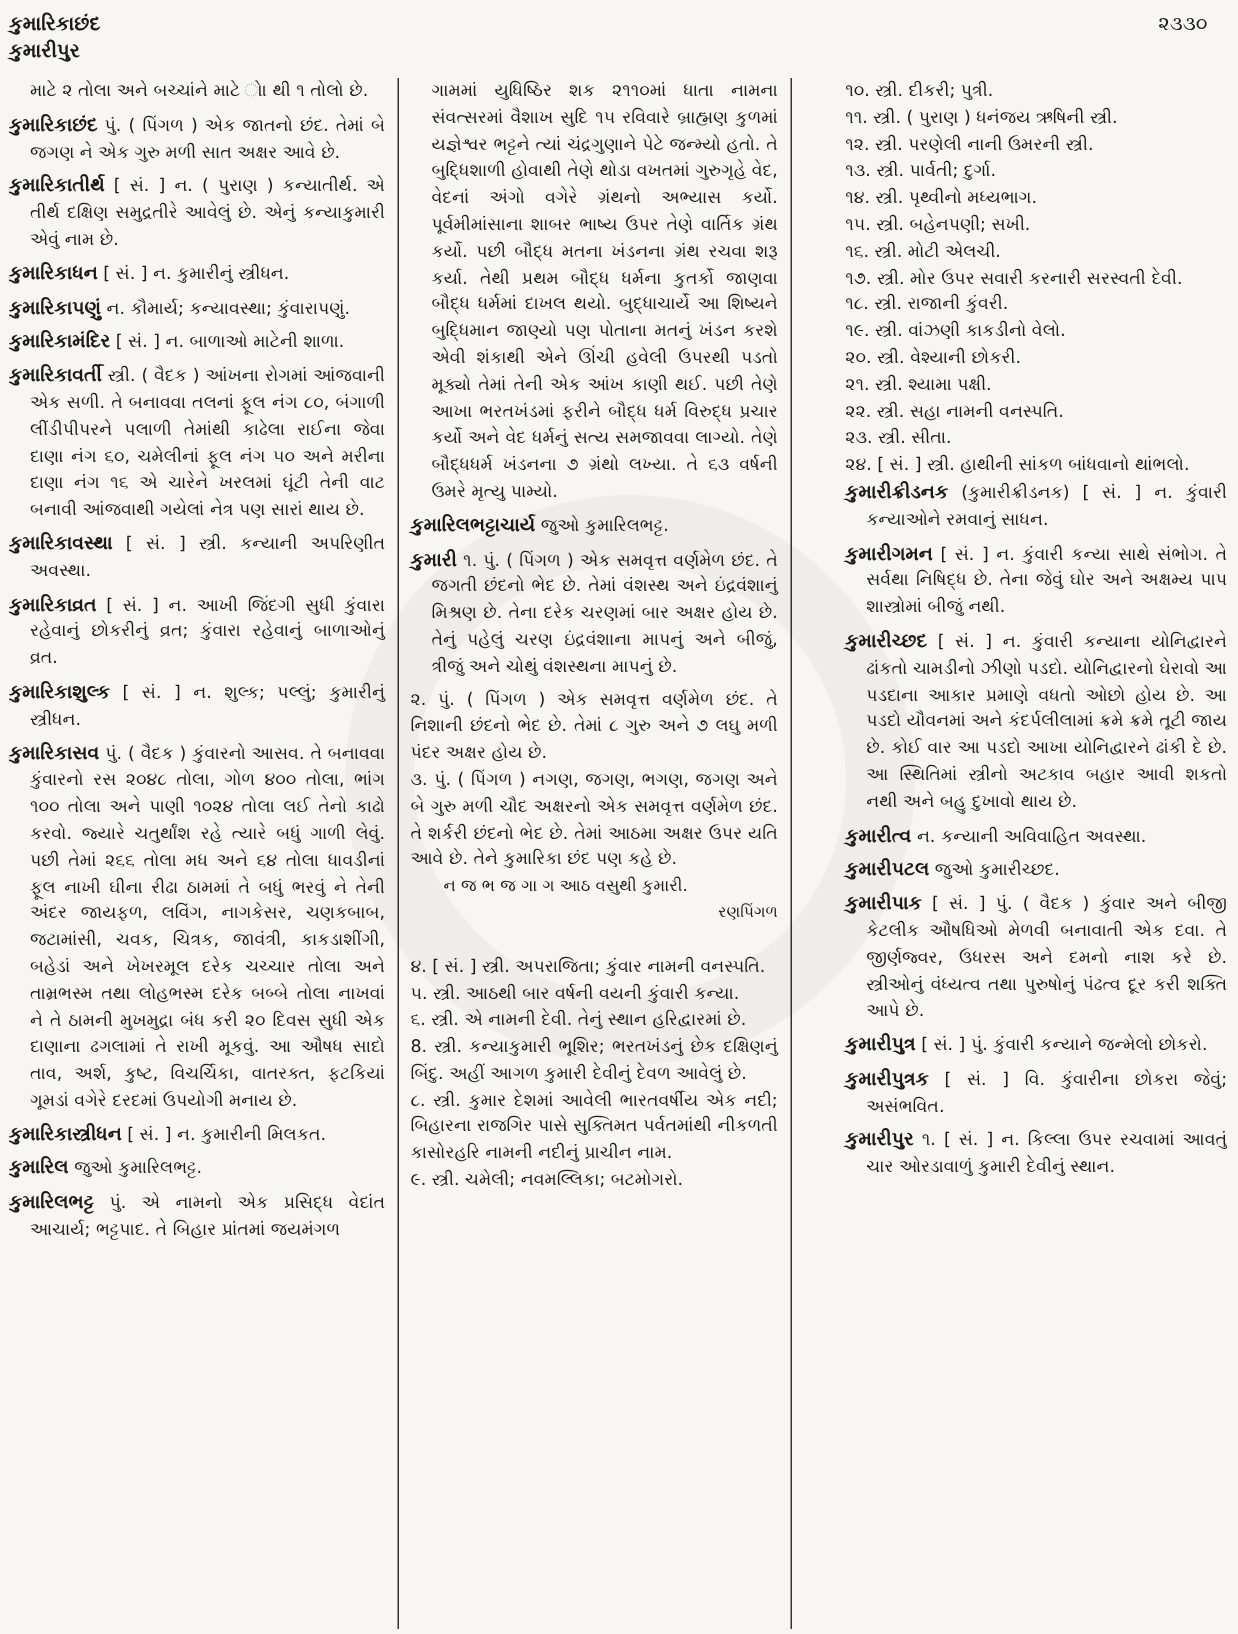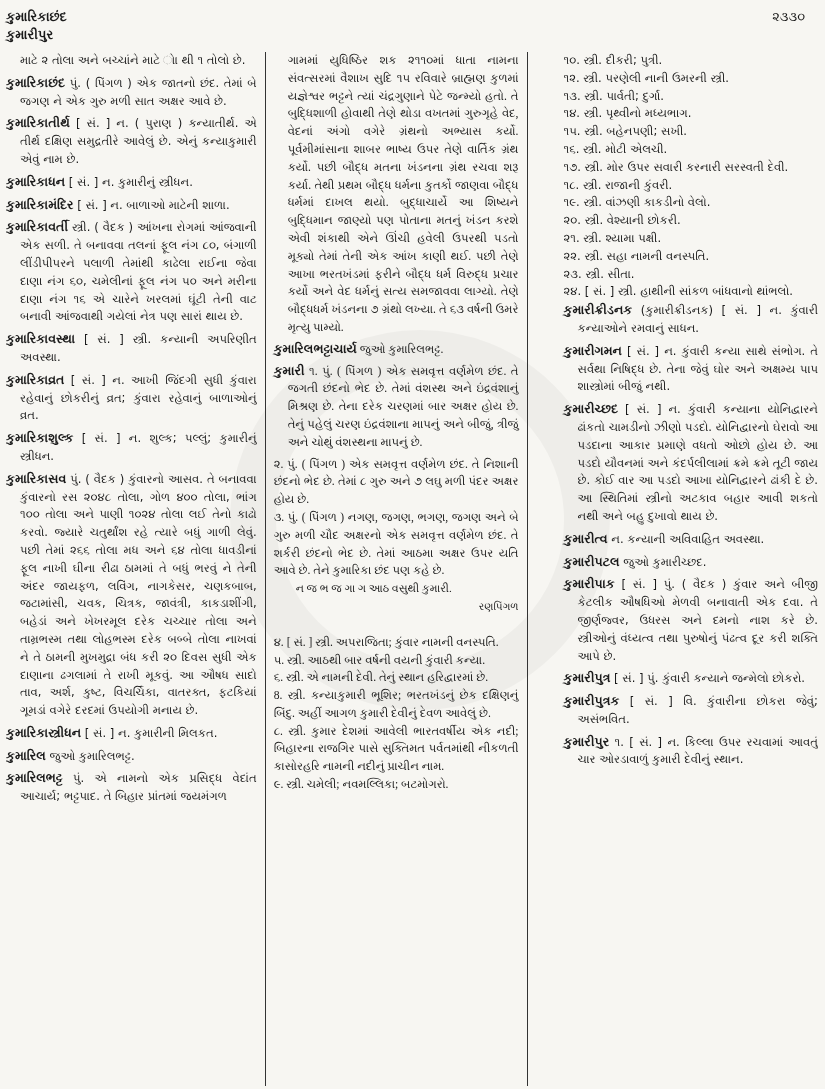--- a/index.html
+++ b/index.html
@@ -36,21 +36,21 @@
     position: absolute; top: 52px; left: 6px; width: 812px; height: 1034px;
     display: flex;
   }
   .col {
     box-sizing: border-box;
     font-size: 11.6px; line-height: 17.8px;
     text-align: justify;
     overflow: hidden;
   }
   .col-1 { width: 268px; padding-right: 8px; }
-  .col-2 { width: 272px; padding: 0 8px; border-left: 1.5px solid #333; border-right: 1.5px solid #333; font-family: Liberation Serif, serif; }
+  .col-2 { width: 272px; padding: 0 8px; border-left: 1.5px solid #333; border-right: 1.5px solid #333; }
   .col-3 { width: 272px; padding-left: 8px; margin-left: 28px; }
   .entry { margin: 0 0 4px 0; padding-left: 14px; text-indent: -14px; }
   .entry.cont { padding-left: 14px; text-indent: 0; }
   .hw { font-weight: bold; font-size: 12.6px; }
   .sense { margin: 0; }
   .quote { padding-left: 22px; margin: 0; font-size: 11px; }
   .quote-src { text-align: right; font-size: 10.5px; margin: 0 0 18px 0; }
 </style>
 </head>
 <body>
@@ -62,20 +62,21 @@
   <div class="guide-bottom">કુમારીપુર</div>
   <div class="page-number">૨૩૩૦</div>
 </div>
 
 <div class="columns">
   <div class="col col-1" id="col1">
       <p class="entry cont">માટે ૨ તોલા અને બચ્ચાંને માટે ોા થી ૧ તોલો છે.</p>
       <p class="entry"><span class="hw">કુમારિકાછંદ</span><span> પું. ( પિંગળ ) એક જાતનો છંદ. તેમાં બે જગણ ને એક ગુરુ મળી સાત અક્ષર આવે છે.</span></p>
       <p class="entry"><span class="hw">કુમારિકાતીર્થ</span><span> [ સં. ] ન. ( પુરાણ ) કન્યાતીર્થ. એ તીર્થ દક્ષિણ સમુદ્રતીરે આવેલું છે. એનું કન્યાકુમારી એવું નામ છે.</span></p>
       <p class="entry"><span class="hw">કુમારિકાધન</span><span> [ સં. ] ન. કુમારીનું સ્ત્રીધન.</span></p>
+      <p class="entry"><span class="hw">કુમારિકાપણું</span><span> ન. કૌમાર્ય; કન્યાવસ્થા; કુંવારાપણું.</span></p>
       <p class="entry"><span class="hw">કુમારિકામંદિર</span><span> [ સં. ] ન. બાળાઓ માટેની શાળા.</span></p>
       <p class="entry"><span class="hw">કુમારિકાવર્તી</span><span> સ્ત્રી. ( વૈદક ) આંખના રોગમાં આંજવાની એક સળી. તે બનાવવા તલનાં ફૂલ નંગ ૮૦, બંગાળી લીંડીપીપરને પલાળી તેમાંથી કાઢેલા રાઈના જેવા દાણા નંગ ૬૦, ચમેલીનાં ફૂલ નંગ ૫૦ અને મરીના દાણા નંગ ૧૬ એ ચારેને ખરલમાં ઘૂંટી તેની વાટ બનાવી આંજવાથી ગયેલાં નેત્ર પણ સારાં થાય છે.</span></p>
       <p class="entry"><span class="hw">કુમારિકાવસ્થા</span><span> [ સં. ] સ્ત્રી. કન્યાની અપરિણીત અવસ્થા.</span></p>
       <p class="entry"><span class="hw">કુમારિકાવ્રત</span><span> [ સં. ] ન. આખી જિંદગી સુધી કુંવારા રહેવાનું છોકરીનું વ્રત; કુંવારા રહેવાનું બાળાઓનું વ્રત.</span></p>
       <p class="entry"><span class="hw">કુમારિકાશુલ્ક</span><span> [ સં. ] ન. શુલ્ક; પલ્લું; કુમારીનું સ્ત્રીધન.</span></p>
       <p class="entry"><span class="hw">કુમારિકાસવ</span><span> પું. ( વૈદક ) કુંવારનો આસવ. તે બનાવવા કુંવારનો રસ ૨૦૪૮ તોલા, ગોળ ૪૦૦ તોલા, ભાંગ ૧૦૦ તોલા અને પાણી ૧૦૨૪ તોલા લઈ તેનો કાઢો કરવો. જ્યારે ચતુર્થાંશ રહે ત્યારે બધું ગાળી લેવું. પછી તેમાં ૨૬૬ તોલા મધ અને ૬૪ તોલા ધાવડીનાં ફૂલ નાખી ઘીના રીઢા ઠામમાં તે બધું ભરવું ને તેની અંદર જાયફળ, લવિંગ, નાગકેસર, ચણકબાબ, જટામાંસી, ચવક, ચિત્રક, જાવંત્રી, કાકડાશીંગી, બહેડાં અને ખેખરમૂલ દરેક ચચ્ચાર તોલા અને તામ્રભસ્મ તથા લોહભસ્મ દરેક બબ્બે તોલા નાખવાં ને તે ઠામની મુખમુદ્રા બંધ કરી ૨૦ દિવસ સુધી એક દાણાના ઢગલામાં તે રાખી મૂકવું. આ ઔષધ સાદો તાવ, અર્શ, કુષ્ટ, વિચર્ચિકા, વાતરક્ત, ફટકિયાં ગૂમડાં વગેરે દરદમાં ઉપયોગી મનાય છે.</span></p>
       <p class="entry"><span class="hw">કુમારિકાસ્ત્રીધન</span><span> [ સં. ] ન. કુમારીની મિલકત.</span></p>
       <p class="entry"><span class="hw">કુમારિલ</span><span> જુઓ કુમારિલભટ્ટ.</span></p>
       <p class="entry"><span class="hw">કુમારિલભટ્ટ</span><span> પું. એ નામનો એક પ્રસિદ્ધ વેદાંત આચાર્ય; ભટ્ટપાદ. તે બિહાર પ્રાંતમાં જયમંગળ</span></p>
     </div>
@@ -89,20 +90,21 @@
       <p class="quote-src">રણપિંગળ</p>
       <p class="sense">૪. [ સં. ] સ્ત્રી. અપરાજિતા; કુંવાર નામની વનસ્પતિ.</p>
       <p class="sense">૫. સ્ત્રી. આઠથી બાર વર્ષની વયની કુંવારી કન્યા.</p>
       <p class="sense">૬. સ્ત્રી. એ નામની દેવી. તેનું સ્થાન હરિદ્વારમાં છે.</p>
       <p class="sense">8. સ્ત્રી. કન્યાકુમારી ભૂશિર; ભરતખંડનું છેક દક્ષિણનું બિંદુ. અહીં આગળ કુમારી દેવીનું દેવળ આવેલું છે.</p>
       <p class="sense">૮. સ્ત્રી. કુમાર દેશમાં આવેલી ભારતવર્ષીય એક નદી; બિહારના રાજગિર પાસે સુક્તિમત પર્વતમાંથી નીકળતી કાસોરહરિ નામની નદીનું પ્રાચીન નામ.</p>
       <p class="sense">૯. સ્ત્રી. ચમેલી; નવમલ્લિકા; બટમોગરો.</p>
     </div>
   <div class="col col-3" id="col3">
       <p class="sense">૧૦. સ્ત્રી. દીકરી; પુત્રી.</p>
+      <p class="sense">૧૧. સ્ત્રી. ( પુરાણ ) ધનંજય ઋષિની સ્ત્રી.</p>
       <p class="sense">૧૨. સ્ત્રી. પરણેલી નાની ઉમરની સ્ત્રી.</p>
       <p class="sense">૧૩. સ્ત્રી. પાર્વતી; દુર્ગા.</p>
       <p class="sense">૧૪. સ્ત્રી. પૃથ્વીનો મધ્યભાગ.</p>
       <p class="sense">૧૫. સ્ત્રી. બહેનપણી; સખી.</p>
       <p class="sense">૧૬. સ્ત્રી. મોટી એલચી.</p>
       <p class="sense">૧૭. સ્ત્રી. મોર ઉપર સવારી કરનારી સરસ્વતી દેવી.</p>
       <p class="sense">૧૮. સ્ત્રી. રાજાની કુંવરી.</p>
       <p class="sense">૧૯. સ્ત્રી. વાંઝણી કાકડીનો વેલો.</p>
       <p class="sense">૨૦. સ્ત્રી. વેશ્યાની છોકરી.</p>
       <p class="sense">૨૧. સ્ત્રી. શ્યામા પક્ષી.</p>

